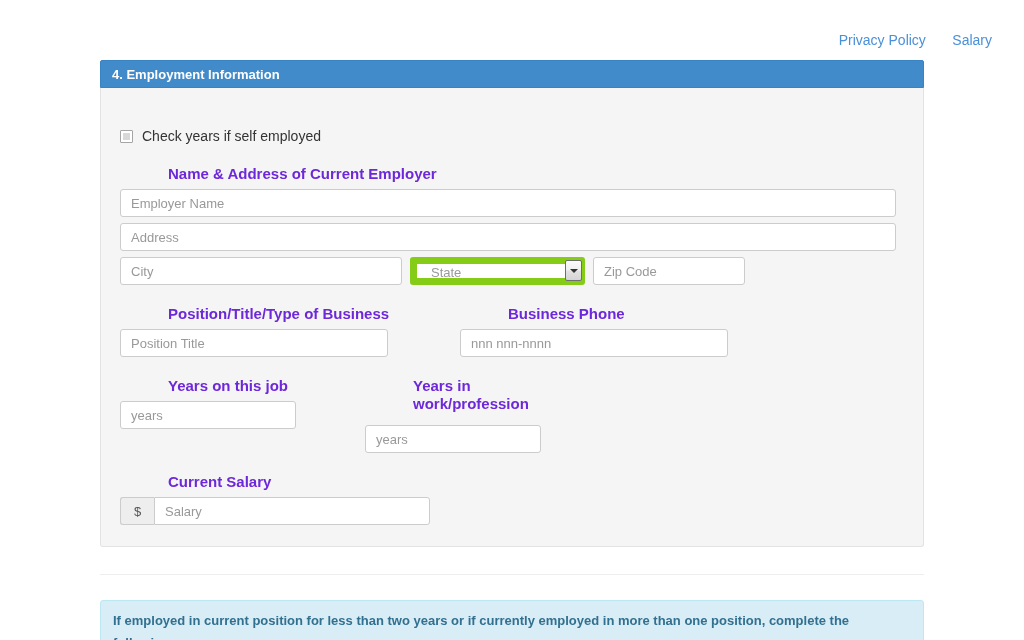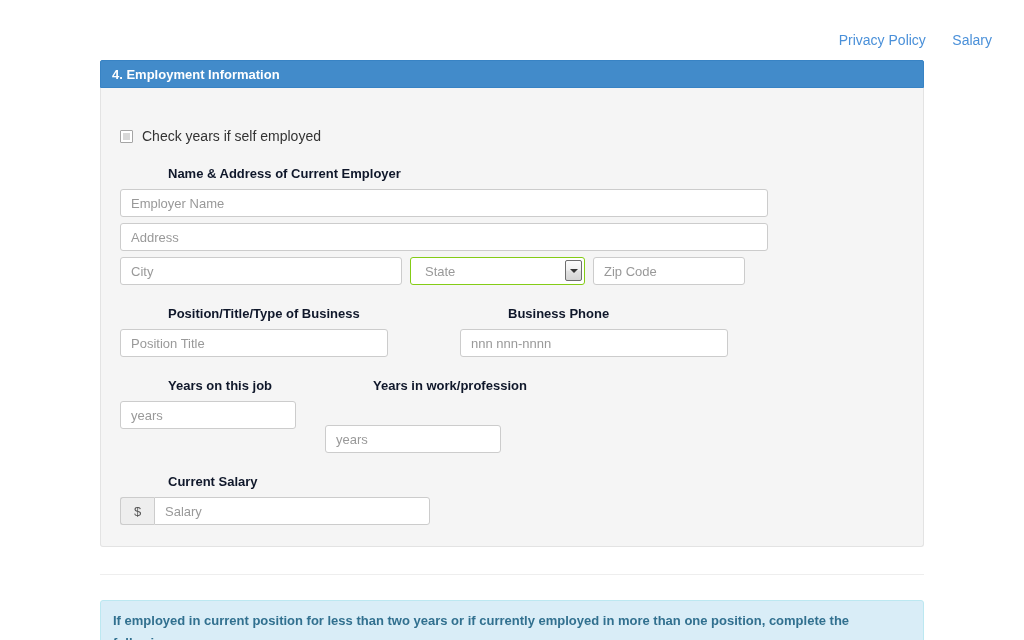--- a/index.html
+++ b/index.html
@@ -81,23 +81,23 @@
     background: #d8d8d8;
   }
   .check-label {
     font-size: 14px;
     color: #333333;
     line-height: 20px;
   }
 
   
   .flabel {
-    font-size: 13px;
+    font-size: 15px;
     font-weight: bold;
-    color: #0f172a;
+    color: #6d28d9;
     line-height: 18px;
     display: block;
     margin-bottom: 6px;
     padding-left: 48px;
   }
 
   
   .inp {
     display: block;
     height: 28px;
@@ -106,39 +106,39 @@
     border-radius: 3px;
     font-size: 13px;
     color: #555555;
     padding: 0 10px;
     font-family: "Liberation Sans", sans-serif;
     outline: none;
     line-height: 26px;
   }
   .inp::placeholder { color: #999999; opacity: 1; }
 
-  .w-full { width: 648px; }
+  .w-full { width: 776px; }
   .w-city { width: 282px; }
   .w-zip  { width: 152px; }
   .w-half { width: 268px; }
   .w-years{ width: 176px; }
 
   .row { display: flex; }
   .mb6 { margin-bottom: 6px; }
 
   
   .selwrap {
     position: relative;
     width: 175px;
     height: 28px;
     margin: 0 8px;
   }
   .sel {
     width: 175px; height: 28px;
-    border: 1px solid #84cc16;
+    border: 7px solid #84cc16;
     background: #ffffff;
     border-radius: 3px;
     font-size: 13px;
     color: #999999;
     padding: 0 26px 0 10px;
     line-height: 26px;
     font-family: "Liberation Sans", sans-serif;
   }
   .sel-btn {
     position: absolute;
@@ -158,21 +158,21 @@
     border-top: 4px solid #333333;
   }
 
   
   .twocol { display: flex; margin-top: 20px; }
   .col-left { width: 340px; }
   .col-right { width: 340px; }
 
   .years-block { display: flex; margin-top: 20px; }
   .years-left { width: 205px; }
-  .years-right { width: 210px; }
+  .years-right { width: 210px; margin-left: 40px; }
   .label-2line { height: 42px; }
 
   
   .salary-wrap { margin-top: 20px; }
   .igroup { display: flex; width: 310px; }
   .iaddon {
     width: 34px; height: 28px;
     border: 1px solid #cccccc;
     border-right: none;
     background: #eeeeee;

